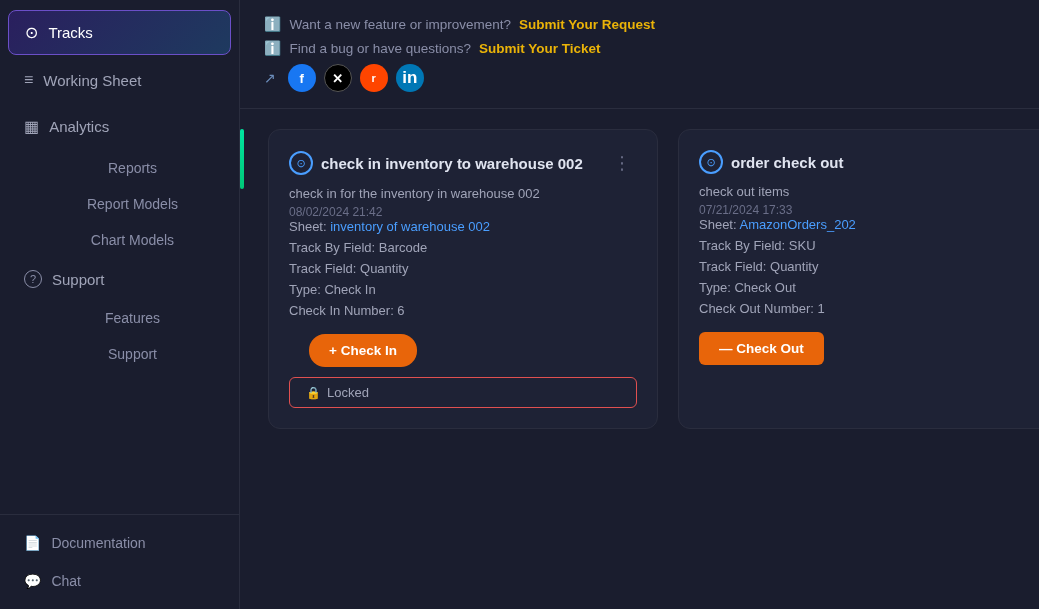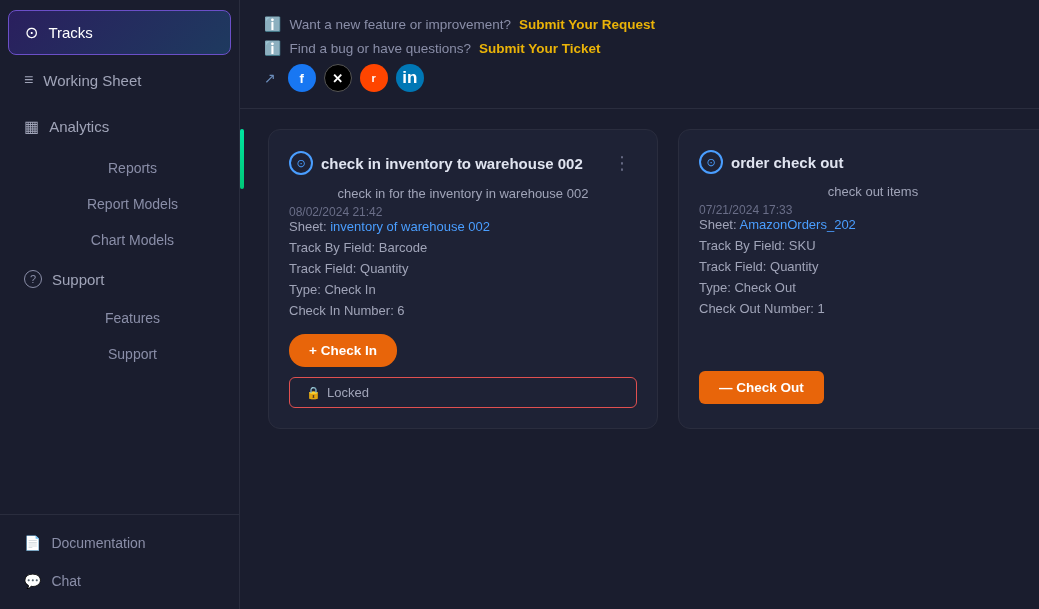--- a/index.html
+++ b/index.html
@@ -202,21 +202,20 @@
       cursor: pointer;
       color: #6a6e88;
       font-size: 18px;
       padding: 2px 6px;
     }
 
     .card-desc {
       font-size: 13px;
       color: #a0a4b8;
       margin-bottom: 4px;
-      text-align: center;
     }
 
     .card-date {
       font-size: 12px;
       color: #6a6e88;
     }
 
     .card-field {
       font-size: 13px;
       color: #a0a4b8;
@@ -241,35 +240,35 @@
       color: white;
       border: none;
       border-radius: 16px;
       padding: 9px 20px;
       font-size: 13.5px;
       font-weight: 600;
       cursor: pointer;
       display: flex;
       align-items: center;
       gap: 6px;
+      margin-left: 20px;
     }
 
     .btn-checkout {
       background: #e8650a;
       color: white;
       border: none;
       border-radius: 6px;
       padding: 9px 20px;
       font-size: 13.5px;
       font-weight: 600;
       cursor: pointer;
       display: flex;
       align-items: center;
       gap: 6px;
-      margin-top: 39px;
     }
 
     .locked-badge {
       display: flex;
       align-items: center;
       gap: 6px;
       border: 1.5px solid #e05050;
       border-radius: 6px;
       padding: 7px 16px;
       font-size: 13px;

